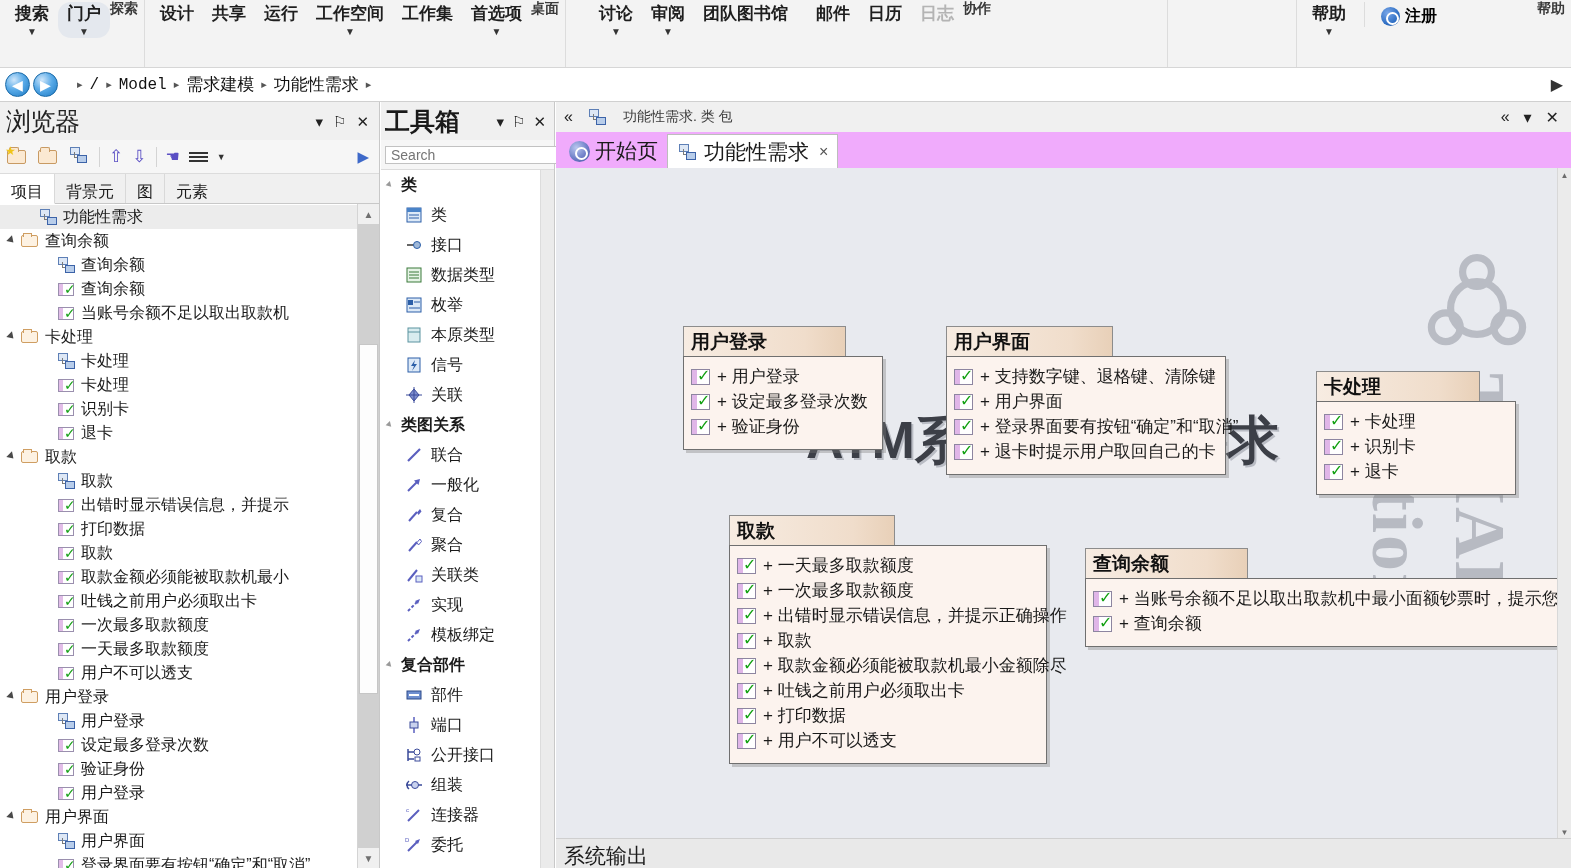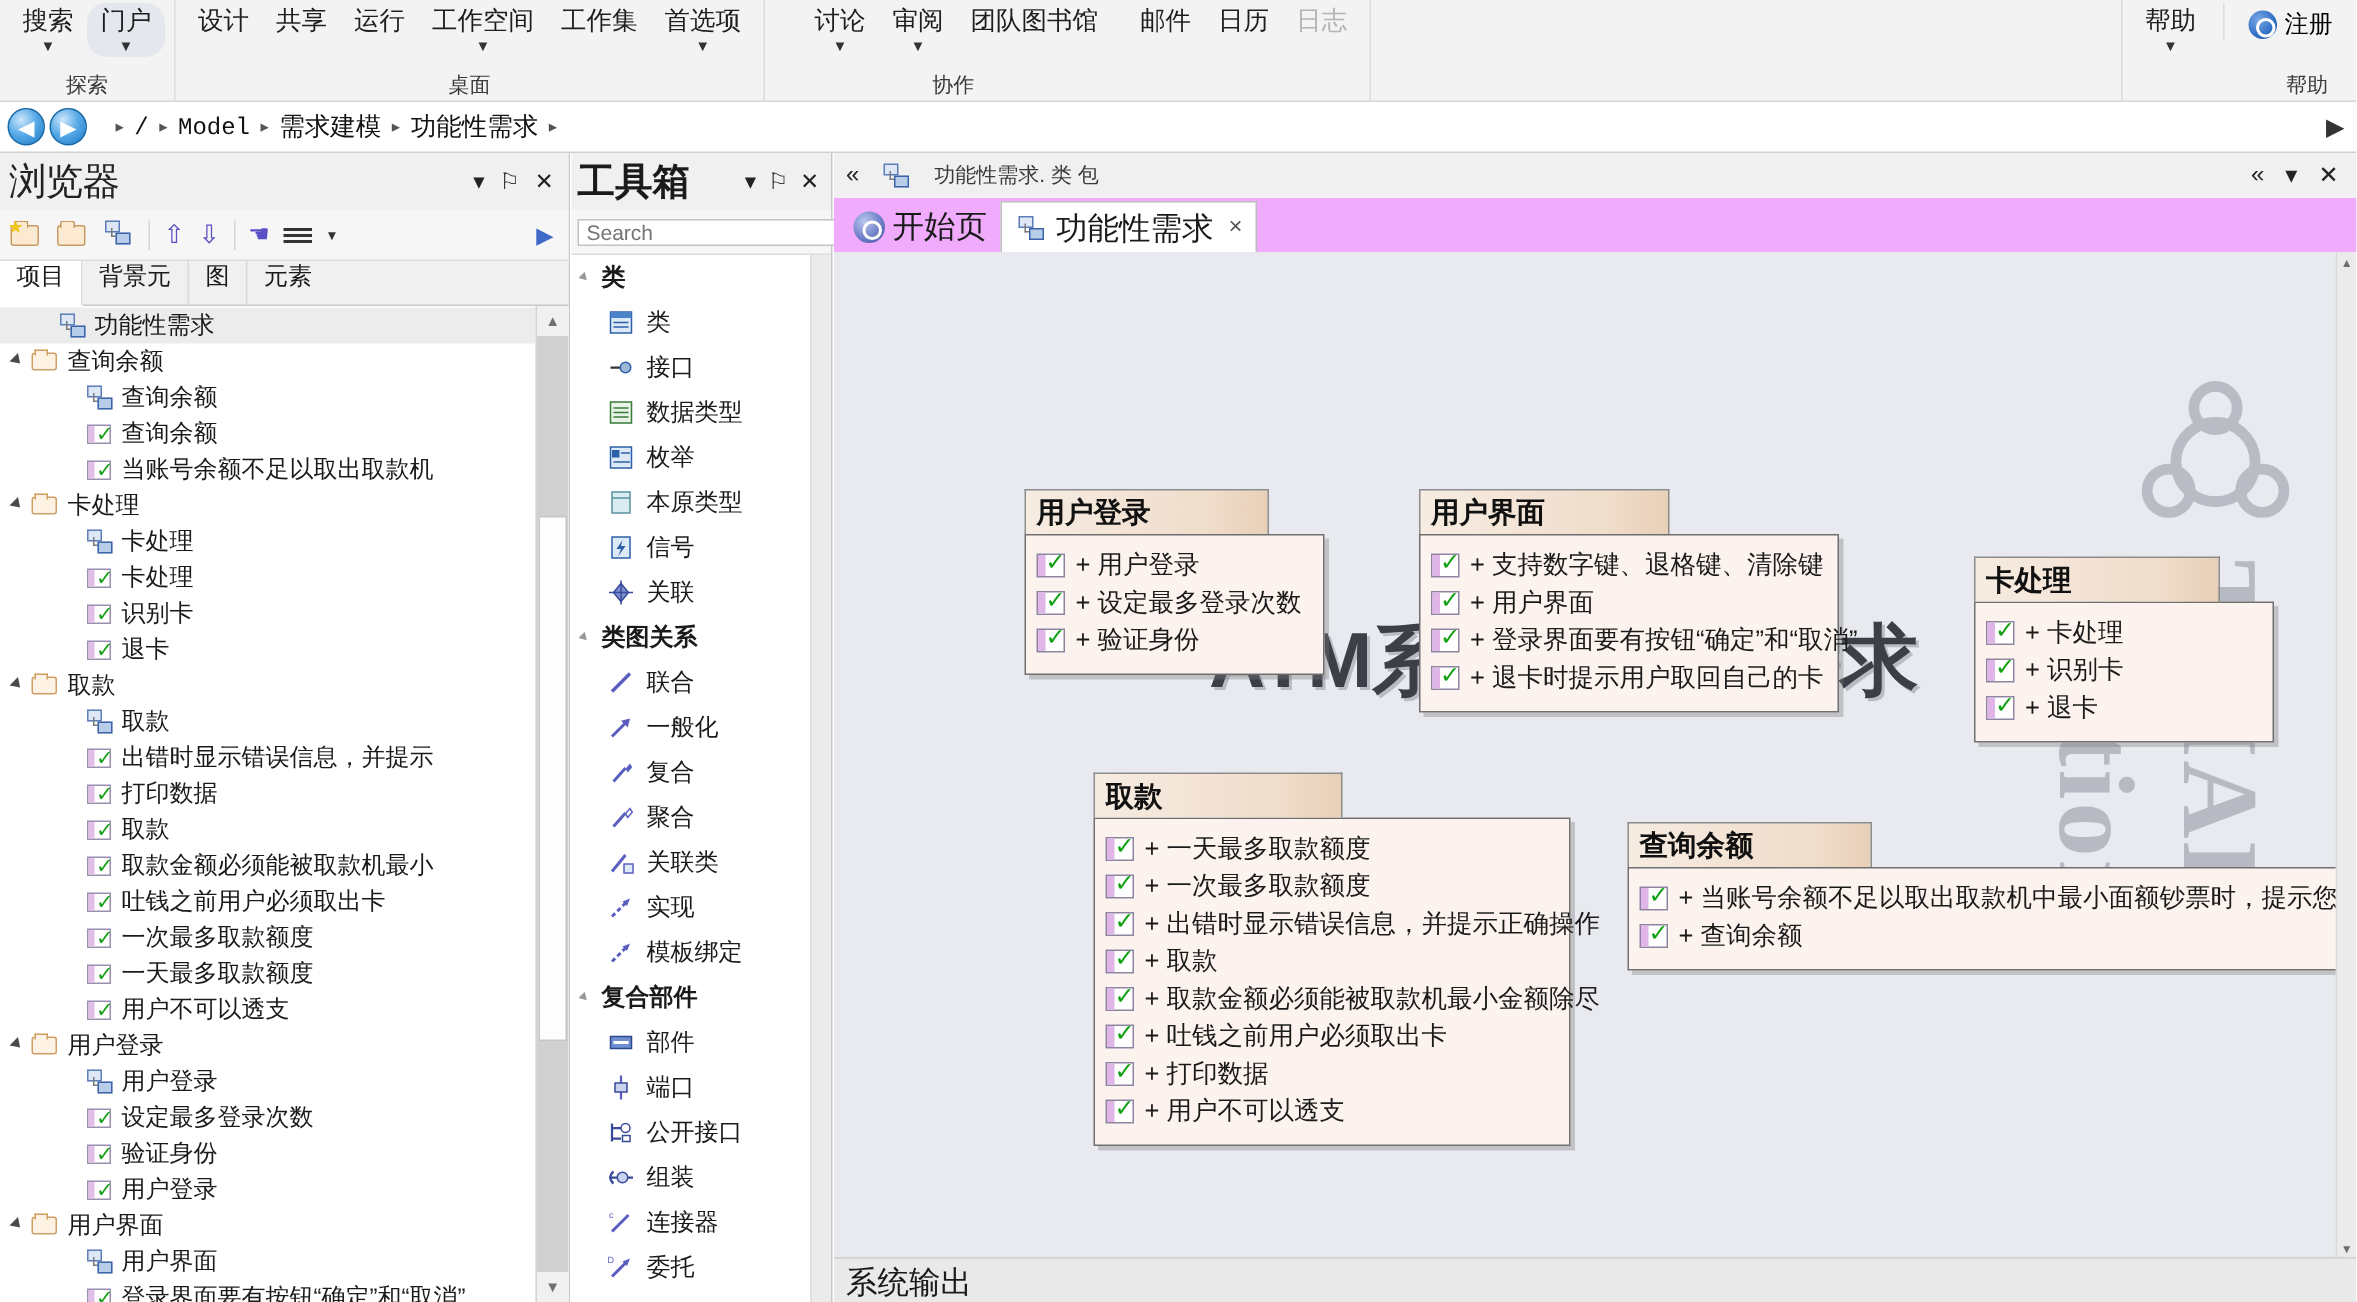--- a/index.html
+++ b/index.html
@@ -14,23 +14,24 @@
 
   
   .ribbon {
     position: absolute; left: 0; top: 0; width: 1571px; height: 68px;
     background: #f3f3f3;
     border-bottom: 1px solid #d6d6d6;
     display: flex; align-items: stretch;
   }
   .ribbon-group {
     position: relative;
-    display: flex; flex-direction: column;
+    display: flex; 
     border-right: 1px solid #dcdcdc;
     padding: 0 6px;
+    font-weight: bold;
   }
   .ribbon-group.nogrp { border-right: none; }
   .rg-items { display: flex; align-items: flex-start; flex: 1; padding-top: 2px; }
   .rg-item {
     display: flex; flex-direction: column; align-items: center;
     padding: 2px 9px 0 9px; cursor: default;
     min-width: 30px;
   }
   .rg-item .lbl { font-size: 17px; color: #1e1e1e; line-height: 20px; white-space: nowrap; }
   .rg-item .lbl.disabled { color: #b4b4b4; }
@@ -105,21 +106,21 @@
   .star { position: absolute; left: -1px; top: -2px; color: #f0c419; font-size: 12px; line-height: 1; }
   .tb-sep { width: 1px; height: 20px; background: #d4d4d4; }
   .arrow-up, .arrow-dn { color: #5a4fc4; font-size: 17px; line-height: 1; cursor: pointer; }
   .hand { color: #5a4fc4; font-size: 16px; line-height: 1; cursor: pointer; }
   .hamb { display: flex; flex-direction: column; gap: 2px; cursor: pointer; }
   .hamb i { display: block; width: 19px; height: 2px; background: #333; }
   .tri-right { margin-left: auto; color: #3e69c9; font-size: 15px; cursor: pointer; padding-right: 4px; }
 
   .exp-tabs { height: 30px; background: #f0f0f0; display: flex; align-items: stretch; border-bottom: 1px solid #c8c8c8; }
   .exp-tab {
-    display: flex; align-items: flex-start; padding: 0 11px; font-size: 16px; color: #1a1a1a;
+    display: flex; align-items: flex-end; padding: 0 11px; font-size: 16px; color: #1a1a1a;
     cursor: pointer; border-right: 1px solid #d9d9d9;
   }
   .exp-tab.active { background: #ffffff; border-bottom: 1px solid #ffffff; margin-bottom: -1px; }
 
   .tree-wrap { flex: 1; position: relative; overflow: hidden; background: #fff; }
   .tree { position: absolute; left: 0; top: 0; right: 22px; bottom: 0; overflow: hidden; padding-top: 1px; }
   .trow {
     display: flex; align-items: center; height: 24px; padding-left: 4px;
     font-size: 16px; color: #1a1a1a; white-space: nowrap; cursor: pointer;
   }

